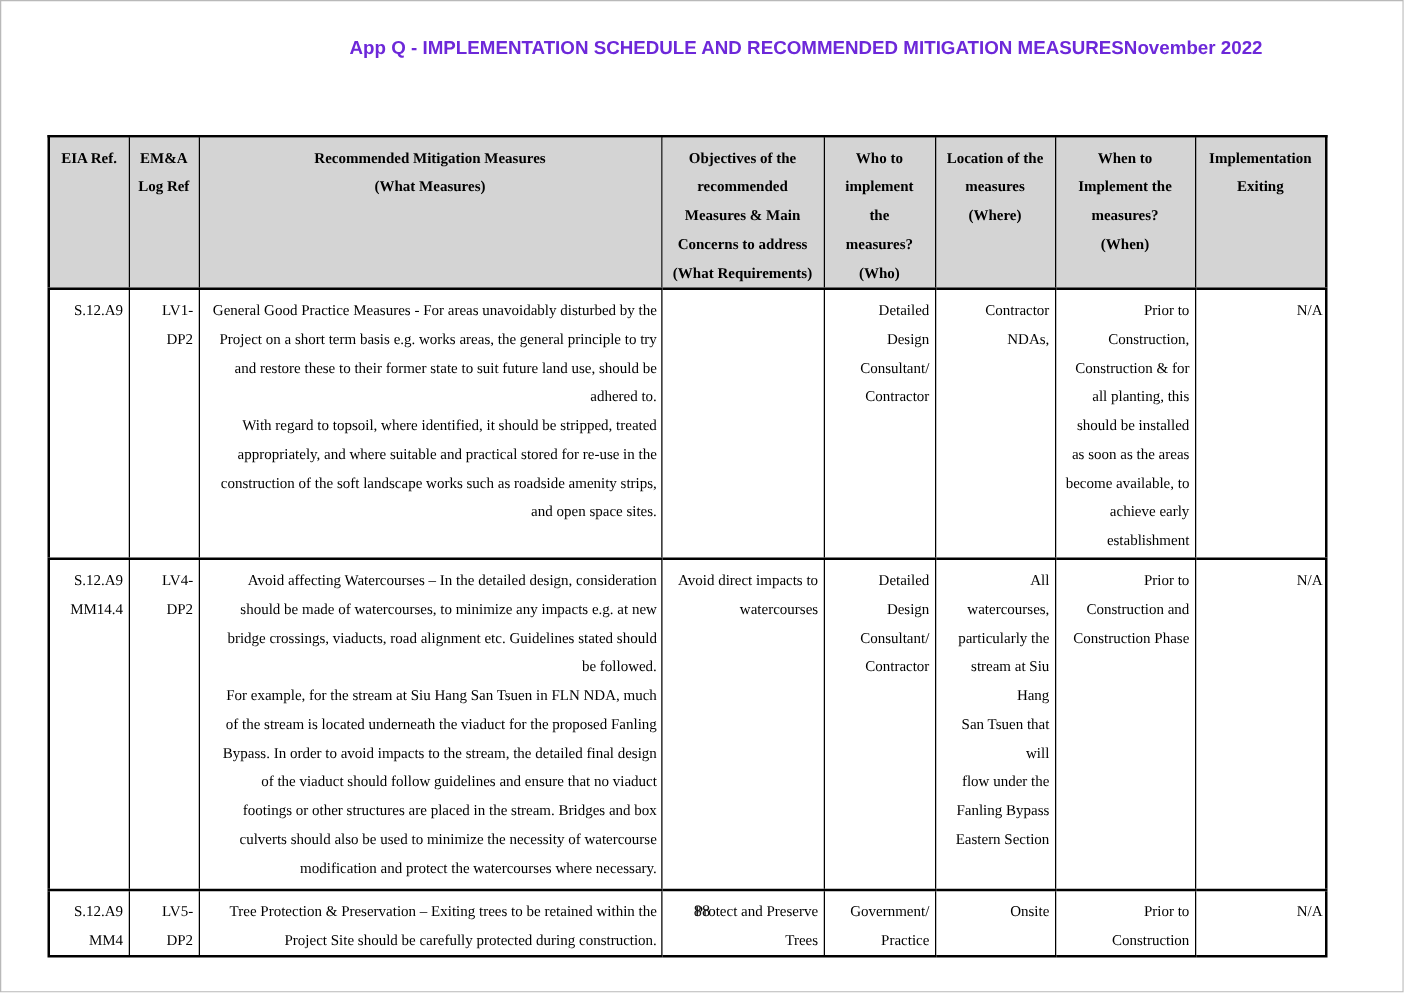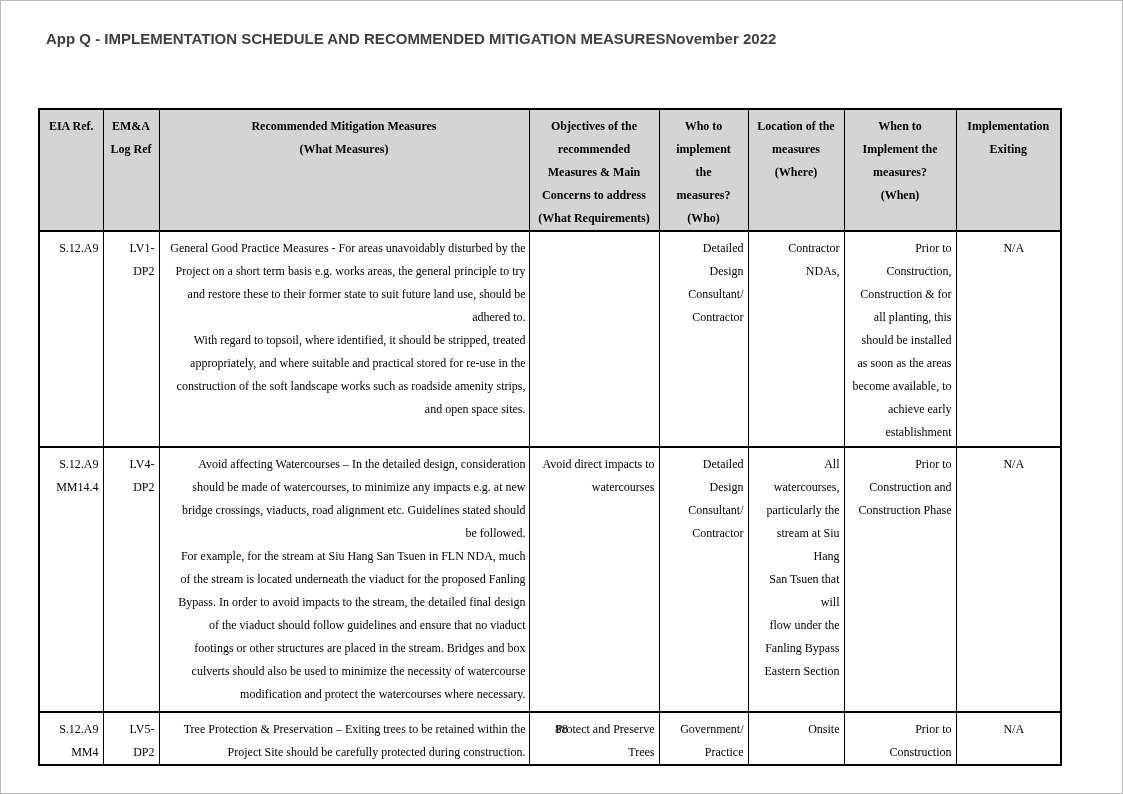--- a/index.html
+++ b/index.html
@@ -13,26 +13,26 @@
     position:relative;
     width:1123px; height:794px;
     background:#fff;
     border:1px solid #b9b9b9;
     overflow:hidden;
   }
   .doc-header {
     position:absolute;
     top:29px; left:45px; right:112px;
     display:flex;
-    justify-content:flex-start;
+    justify-content:flex-end;
     align-items:baseline;
     font-family:"Liberation Sans", sans-serif;
     font-weight:bold;
     font-size:15px;
-    color:#404040;
+    color:#6d28d9;
   }
   table.sched {
     position:absolute;
     left:37px; top:63px;
     width:1022px;
     border-collapse:collapse;
     table-layout:fixed;
     border:2px solid #000;
     margin-top:44px;
   }
@@ -55,21 +55,21 @@
     background:#d4d4d4;
     font-weight:bold;
     text-align:center;
     padding:5px 2px 0 2px;
   }
   td { padding:5px 4px 0 7px; text-align:right; }
   td.c3 { padding:5px 3px 0 9px; }
   td.c4 { padding-left:6px; }
   td.c6 { padding-left:6px; }
   td.c7 { padding:5px 4px 0 6px; }
-  td.c8 { text-align:center; padding-left:13px; padding-right:2px; }
+  td.c8 { text-align:right; padding-left:13px; padding-right:2px; }
   .page-number {
     position:absolute;
     top:720px; left:0; right:0;
     text-align:center;
     font-size:13px;
     color:#111;
   }
 </style>
 </head>
 <body>

